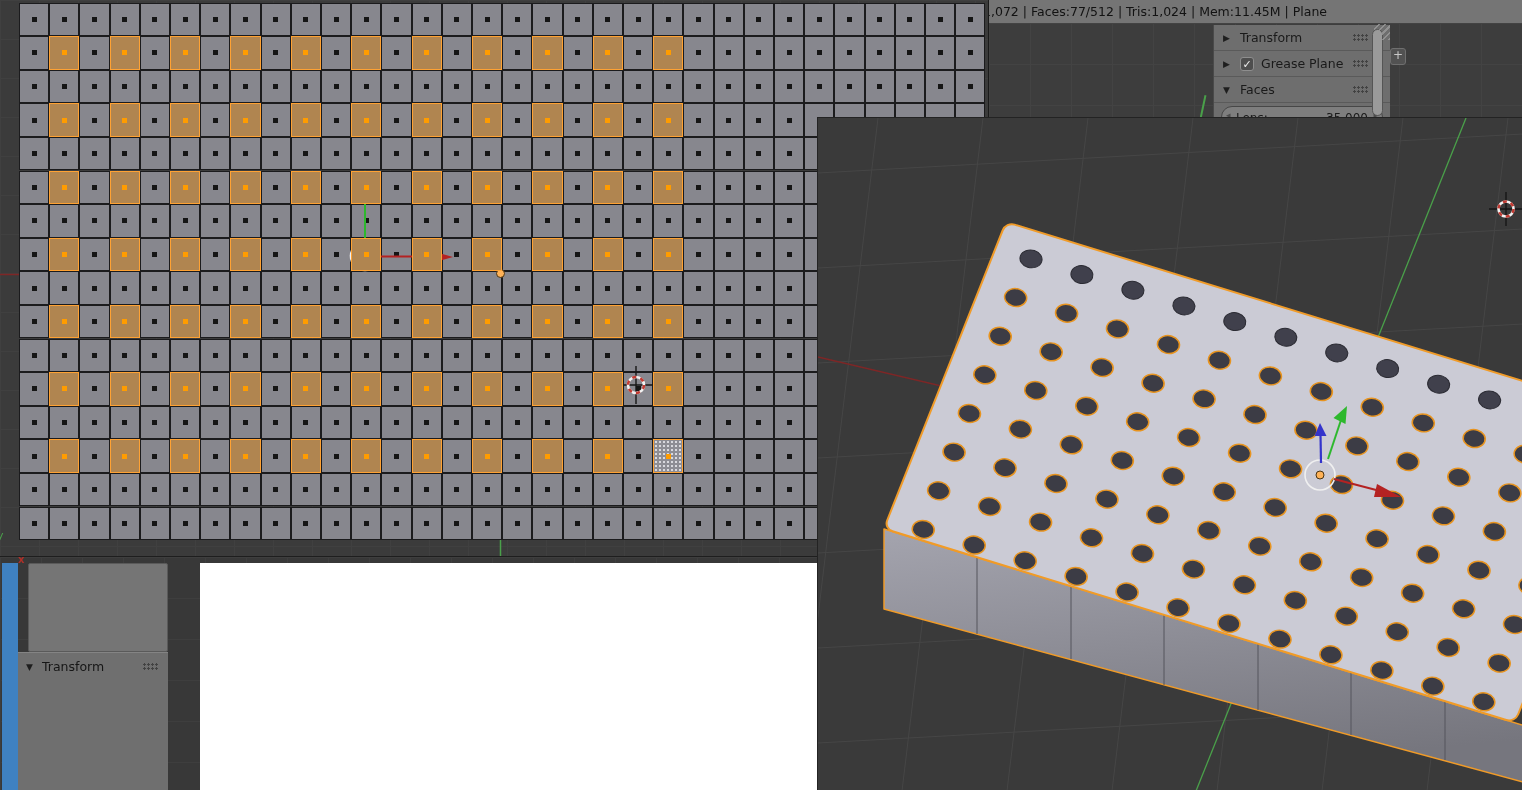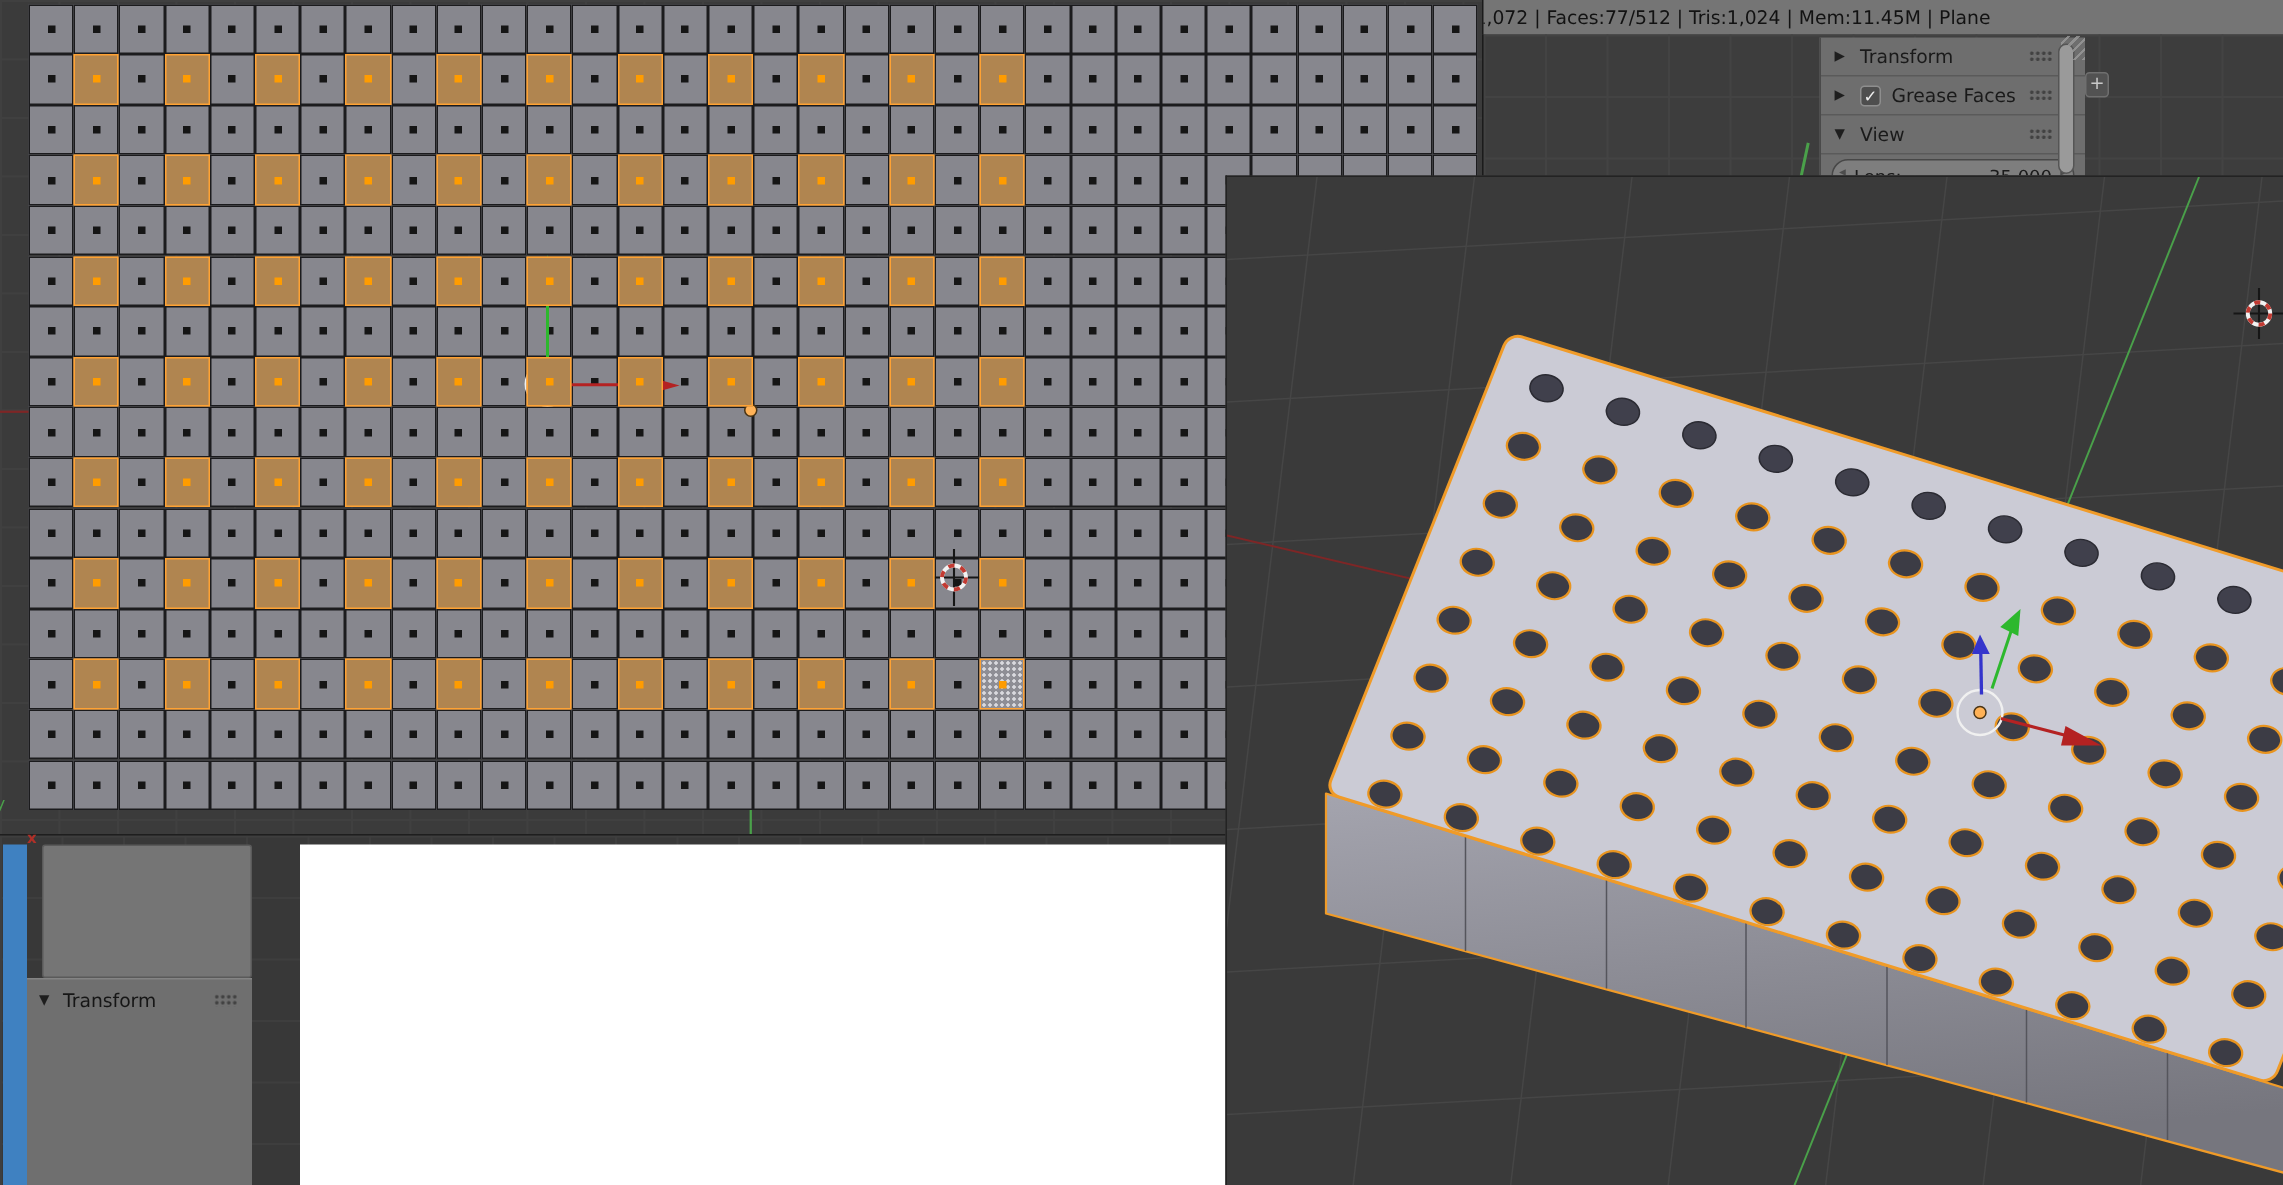--- a/index.html
+++ b/index.html
@@ -637,26 +637,26 @@
 
   <div id="n-panel" class="abs">
     <div class="section">
       <span class="tri">▶</span>
       <span>Transform</span>
       <span class="grips"></span>
     </div>
     <div class="section">
       <span class="tri">▶</span>
       <span class="checkbox">✓</span>
-      <span>Grease Faces</span>
+      <span>Grease Plane</span>
       <span class="grips"></span>
     </div>
     <div class="section">
       <span class="tri">▼</span>
-      <span>View</span>
+      <span>Faces</span>
       <span class="grips"></span>
     </div>
     <div id="lens-wrap">
       <div id="lens-slider">
         <span class="slider-arrow" style="left:4px">◂</span>
         <span>Lens:</span>
         <span>35.000</span>
         <span class="slider-arrow" style="right:4px">▸</span>
       </div>
     </div>

